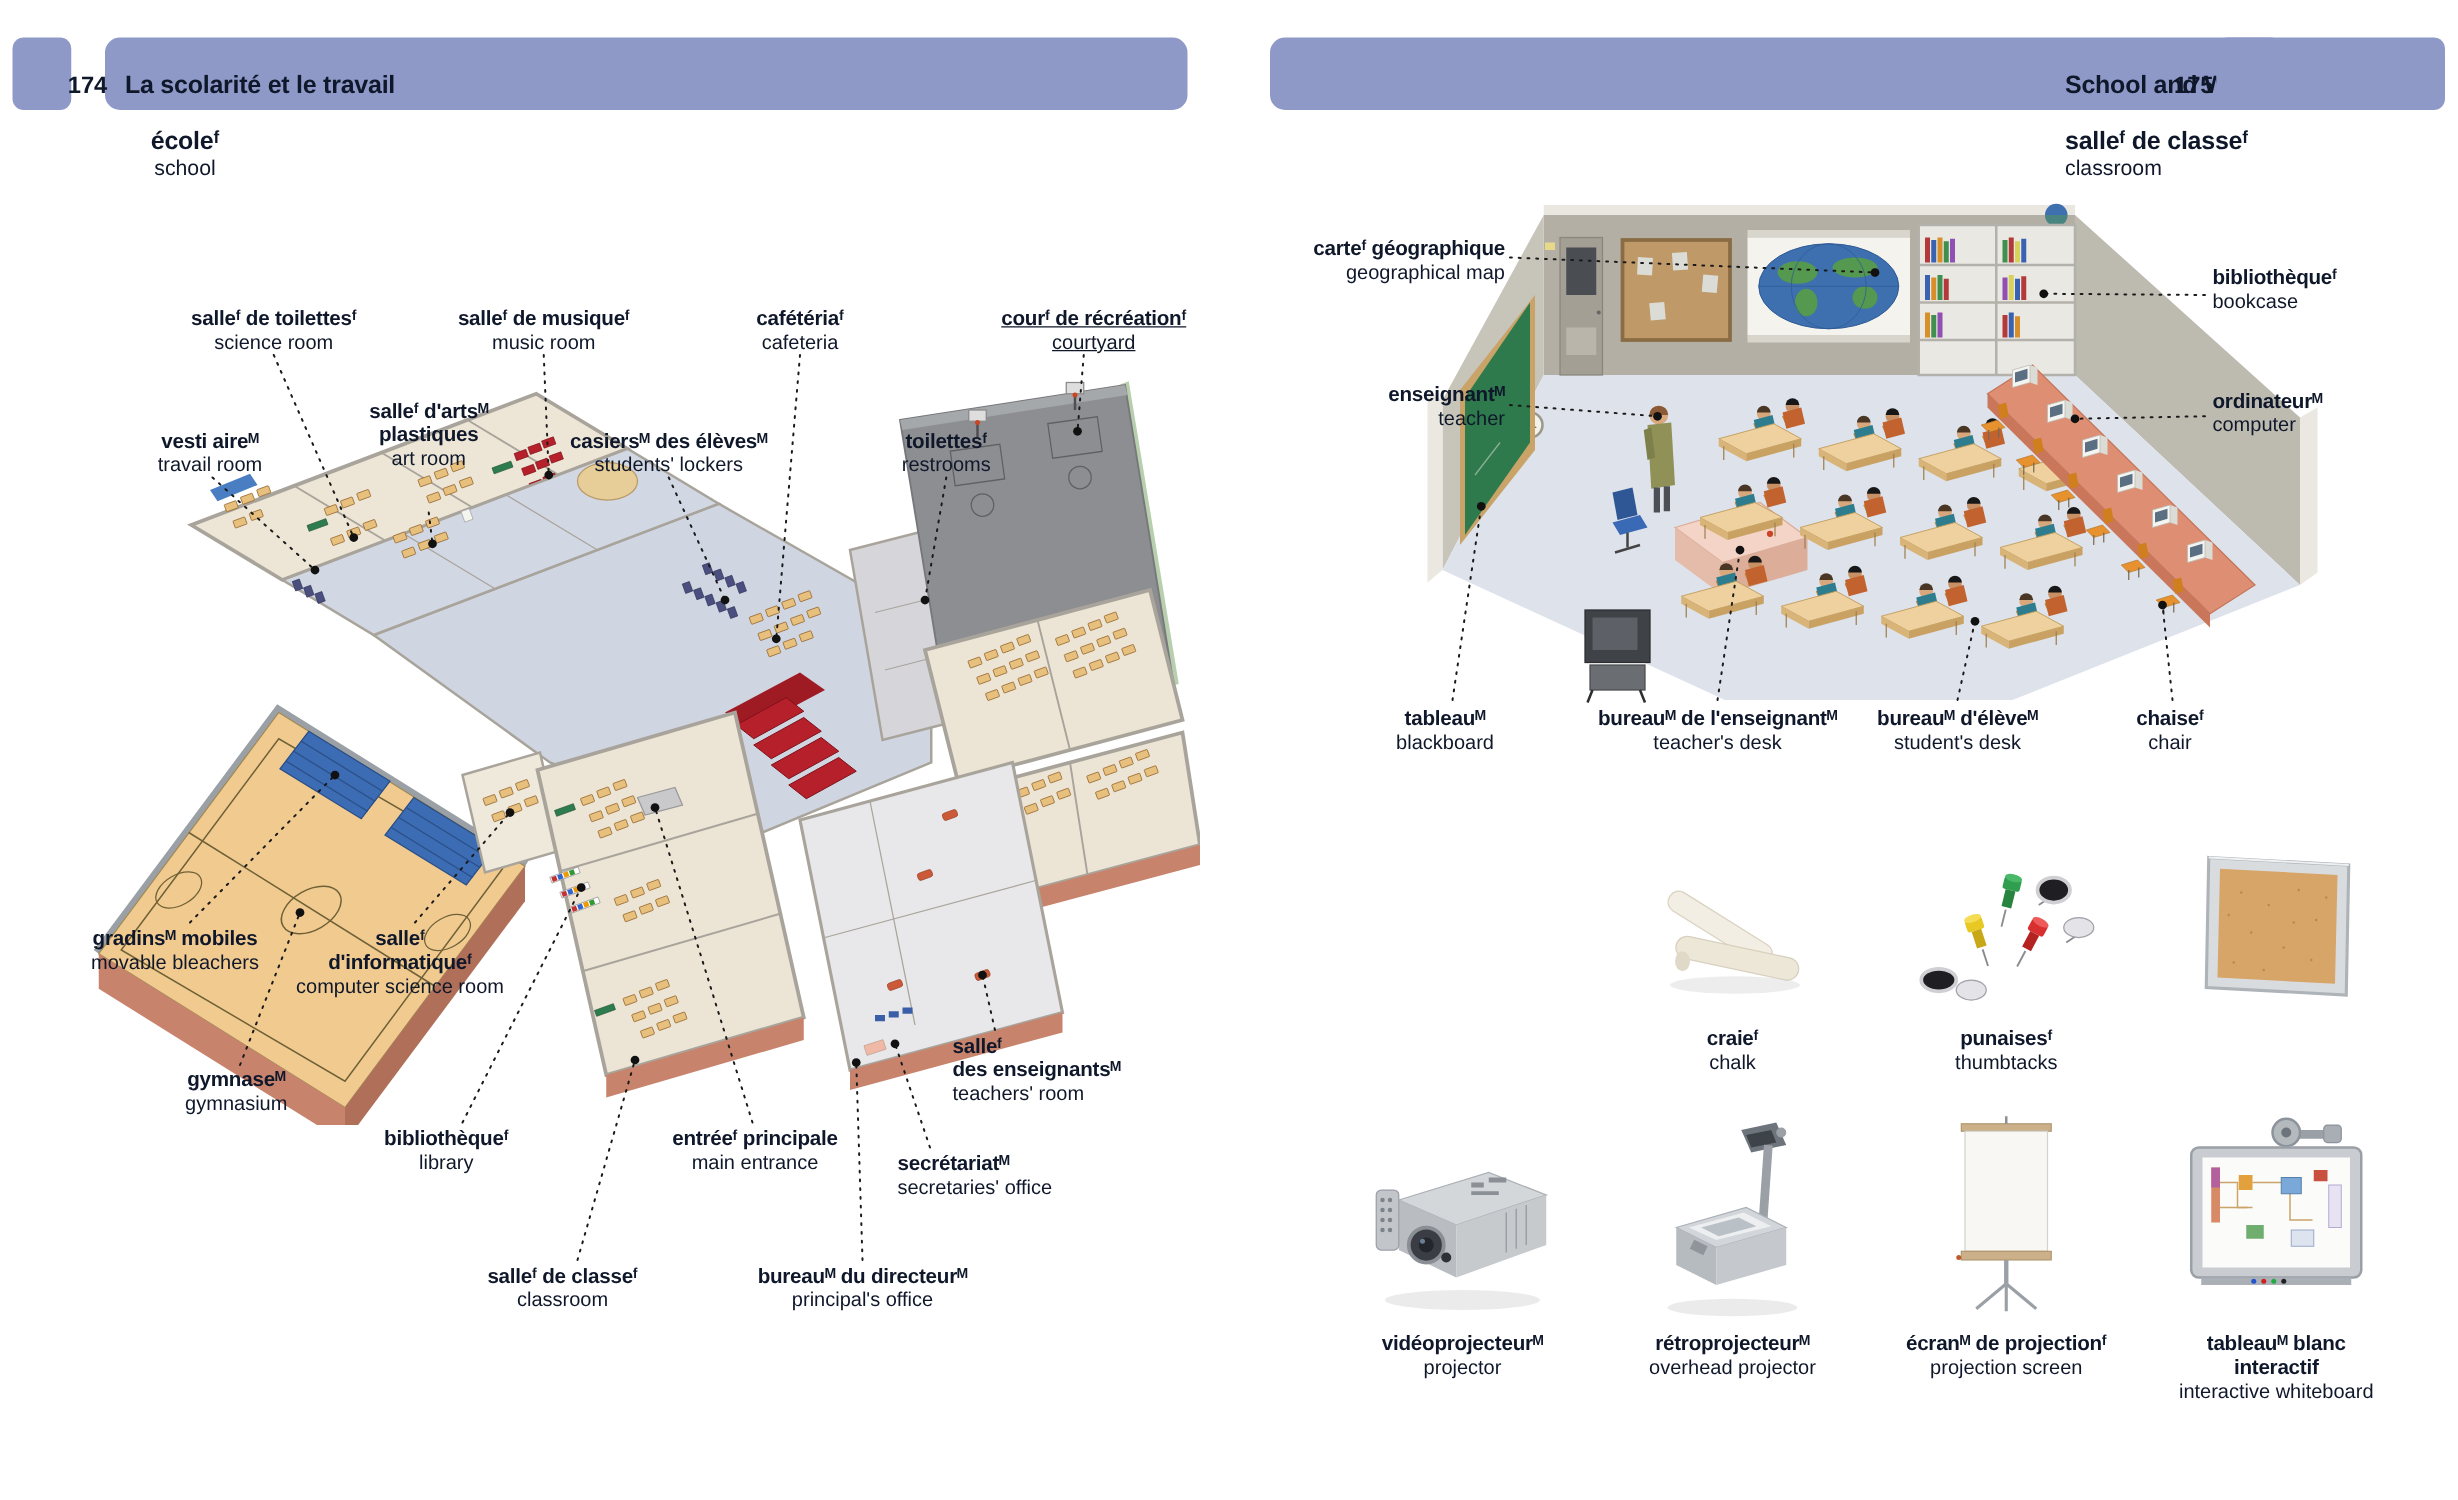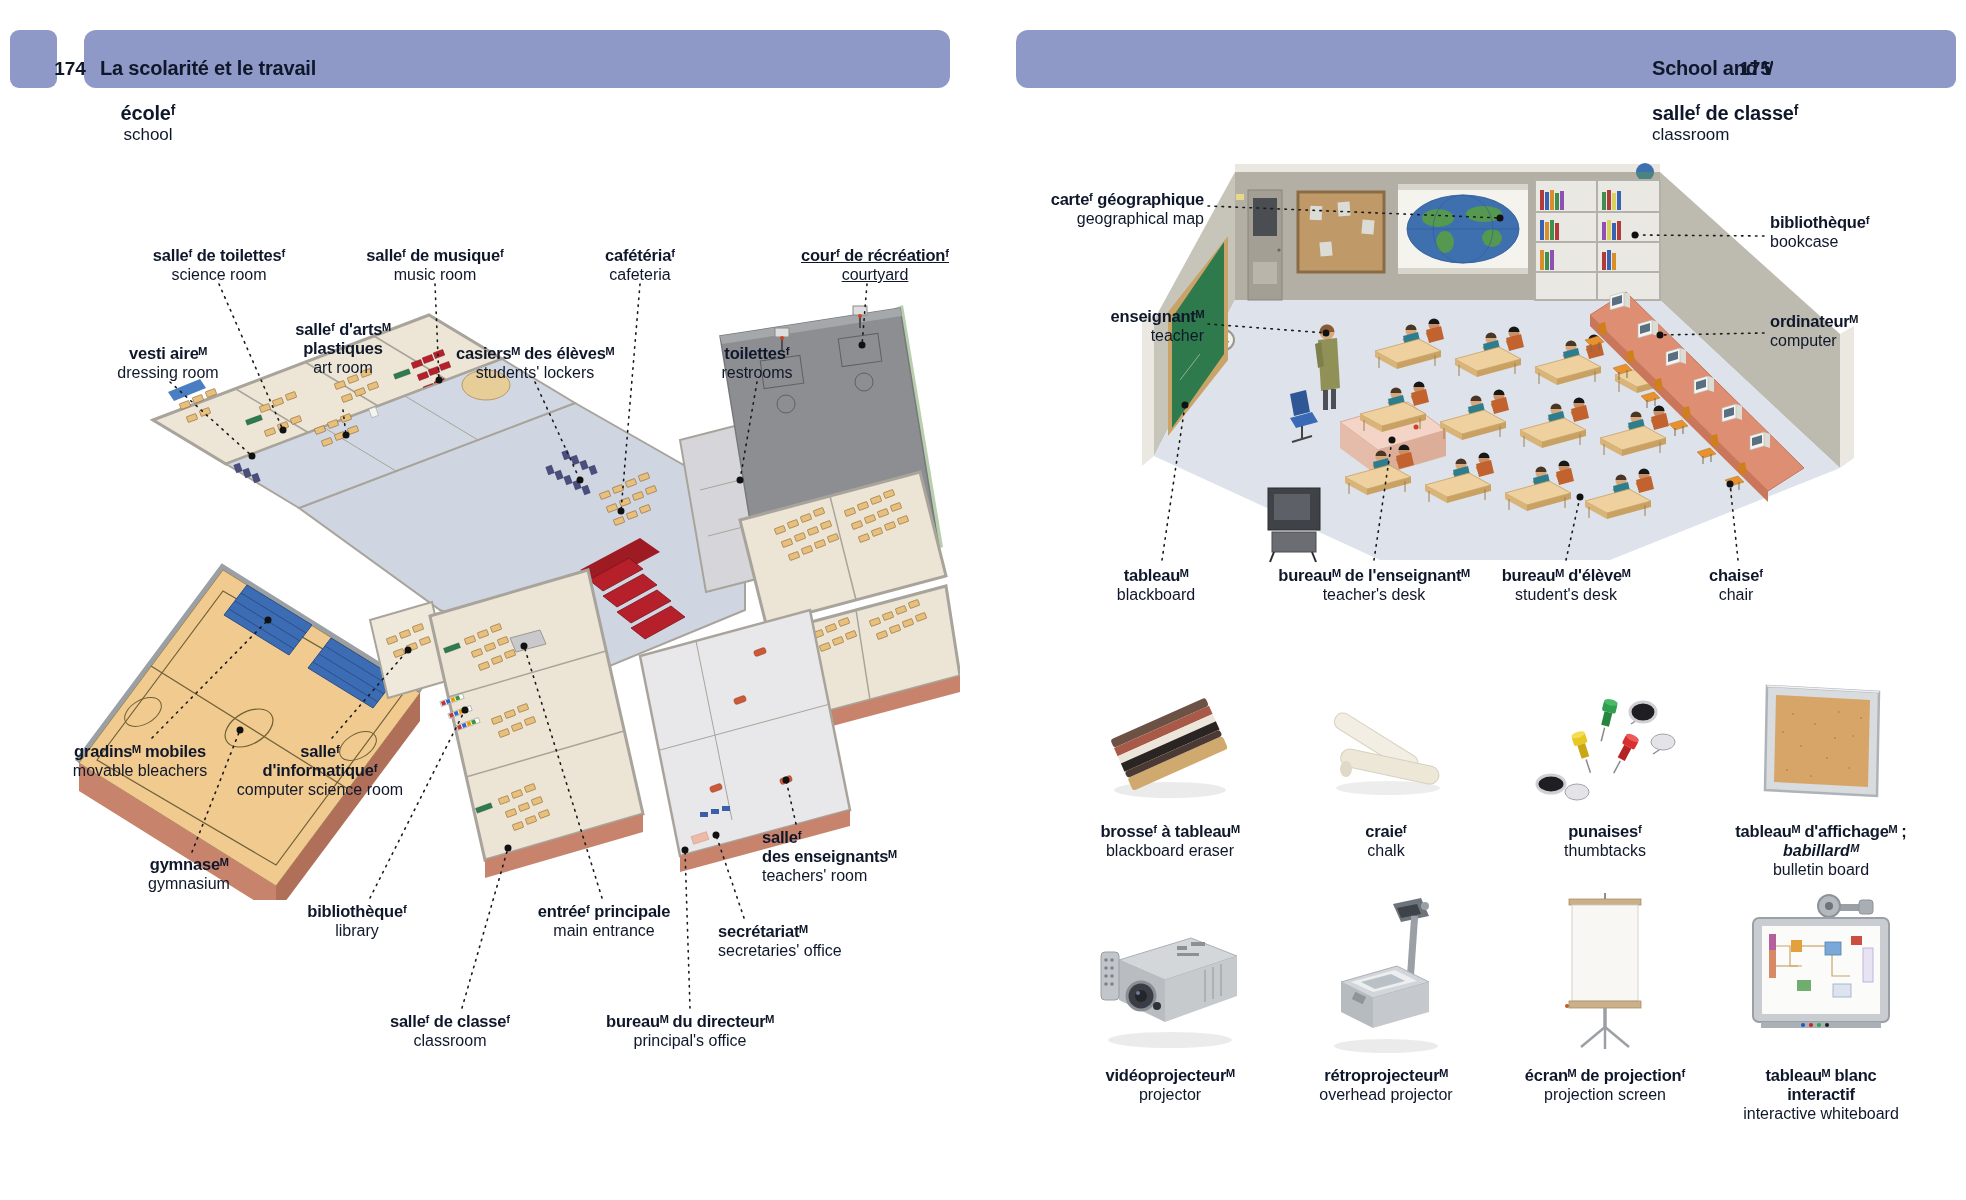--- a/index.html
+++ b/index.html
@@ -577,21 +577,21 @@
   <div class="label ctr" style="left:640px;top:246px;">
       <div class="fr">cafétériaᶠ</div>
       <div class="en">cafeteria</div>
     </div>
   <div class="label ctr" style="left:875px;top:246px;text-decoration:underline;">
       <div class="fr">courᶠ de récréationᶠ</div>
       <div class="en">courtyard</div>
     </div>
   <div class="label ctr" style="left:168px;top:344px;">
       <div class="fr">vesti aireᴹ</div>
-      <div class="en">dressing room</div>
+      <div class="en">travail room</div>
     </div>
   <div class="label ctr" style="left:343px;top:320px;">
       <div class="fr">salleᶠ d'artsᴹ
 plastiques</div>
       <div class="en">art room</div>
     </div>
   <div class="label ctr" style="left:535px;top:344px;">
       <div class="fr">casiersᴹ des élèvesᴹ</div>
       <div class="en">students' lockers</div>
     </div>
@@ -664,39 +664,20 @@
     </div>
   <div class="label ctr" style="left:1566px;top:566px;">
       <div class="fr">bureauᴹ d'élèveᴹ</div>
       <div class="en">student's desk</div>
     </div>
   <div class="label ctr" style="left:1736px;top:566px;">
       <div class="fr">chaiseᶠ</div>
       <div class="en">chair</div>
     </div>
 
-  <div class="item r1" style="left:1062px;top:658px;">
-    <div class="icon-box">
-        <svg width="160" height="150" viewBox="0 0 160 150">
-      <ellipse cx="80" cy="124" rx="56" ry="8" fill="rgba(0,0,0,0.08)"></ellipse>
-      <g transform="rotate(-24 80 80)">
-        <rect x="28" y="92" width="104" height="14" rx="3" fill="#cfa96e"></rect>
-        <rect x="28" y="50" width="104" height="9" rx="3" fill="#6b5244"></rect>
-        <rect x="28" y="59" width="104" height="9" fill="#a85948"></rect>
-        <rect x="28" y="68" width="104" height="8" fill="#ece6da"></rect>
-        <rect x="28" y="76" width="104" height="9" fill="#2a2522"></rect>
-        <rect x="28" y="85" width="104" height="7" rx="3" fill="#4a3a33"></rect>
-      </g>
-        </svg>
-      </div>
-    <div class="labels">
-        <div class="fr">brosseᶠ à tableauᴹ</div>
-        <div class="en">blackboard eraser</div>
-      </div>
-  </div>
   <div class="item r1" style="left:1278px;top:658px;">
     <div class="icon-box">
         <svg width="160" height="150" viewBox="0 0 160 150">
       <ellipse cx="82" cy="122" rx="52" ry="7" fill="rgba(0,0,0,0.07)"></ellipse>
       <g transform="rotate(-58 72 78)">
             <rect x="64" y="28" width="17" height="95" rx="8" fill="#f2eee3" stroke="#d9d2c0"></rect>
           </g>
       <g transform="rotate(12 86 100)">
             <rect x="34" y="92" width="100" height="18" rx="9" fill="#ede7d8" stroke="#d7d0be"></rect>
           </g>
@@ -760,25 +741,20 @@
             <circle cx="86" cy="92" r="1"></circle>
             <circle cx="108" cy="102" r="1"></circle>
             <circle cx="46" cy="104" r="1"></circle>
         <circle cx="70" cy="110" r="1"></circle>
             <circle cx="94" cy="72" r="1"></circle>
             <circle cx="120" cy="52" r="1"></circle>
             <circle cx="42" cy="66" r="1"></circle>
       </g>
       <line x1="26" y1="20" x2="138" y2="26" stroke="#eef0f2" stroke-width="1.5"></line>
         </svg>
-      </div>
-    <div class="labels">
-        <div class="fr">tableauᴹ d'affichageᴹ ;</div>
-        <div class="fr-alt">babillardᴹ</div>
-        <div class="en">bulletin board</div>
       </div>
   </div>
 
   <div class="item r2" style="left:1278px;top:880px;">
     <div class="icon-box">
         <svg width="170" height="170" viewBox="0 0 170 170">
       <ellipse cx="85" cy="156" rx="52" ry="7" fill="rgba(0,0,0,0.08)"></ellipse>
       <g>
         <polygon points="92,14 120,8 128,26 100,32" fill="#6e747b"></polygon>
         <polygon points="96,18 116,14 120,24 100,28" fill="#3e434a"></polygon>

